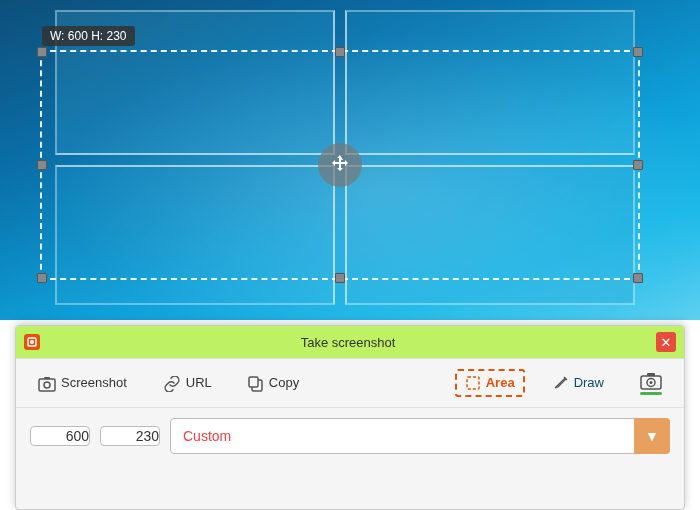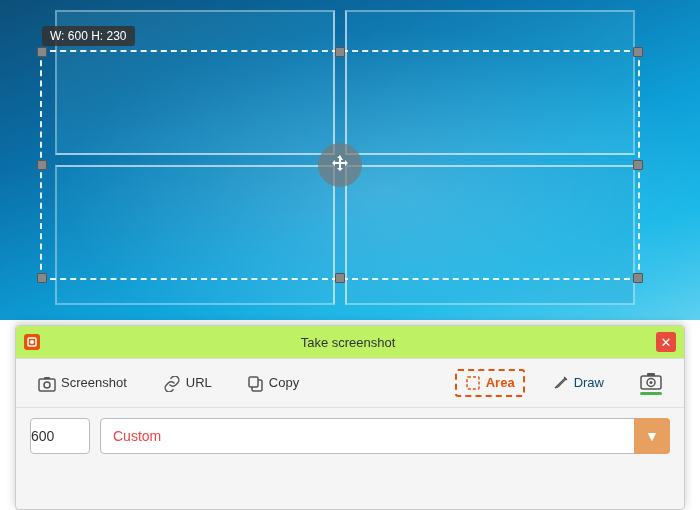--- a/index.html
+++ b/index.html
@@ -262,24 +262,24 @@
 
     #dialog-bottom {
       display: flex;
       align-items: center;
       padding: 10px 14px;
       gap: 10px;
     }
 
     .size-input {
       width: 60px;
-      height: 36px;
+      height: 20px;
       border: 1px solid #bbb;
       border-radius: 4px;
-      text-align: left;
+      text-align: right;
       font-size: 14px;
       color: #333;
       background: white;
     }
 
     .preset-select-wrapper {
       flex: 1;
       position: relative;
     }
 
@@ -422,20 +422,21 @@
           <circle cx="11" cy="10.5" r="1.5" fill="#555"></circle>
           <rect x="7" y="1" width="8" height="3" rx="1" fill="#555"></rect>
         </svg>
         <div class="cam-underline" style="width:22px;"></div>
       </div>
     </div>
   </div>
 
   <div id="dialog-bottom">
     <input type="text" class="size-input" value="600" style="">
+    <input type="text" class="size-input" value="230" style="">
 
     <div class="preset-select-wrapper">
       <select class="preset-select">
         <option>Custom</option>
         <option>Full screen</option>
         <option>1280×720</option>
         <option>1920×1080</option>
       </select>
       <div class="select-arrow">▼</div>
     </div>

